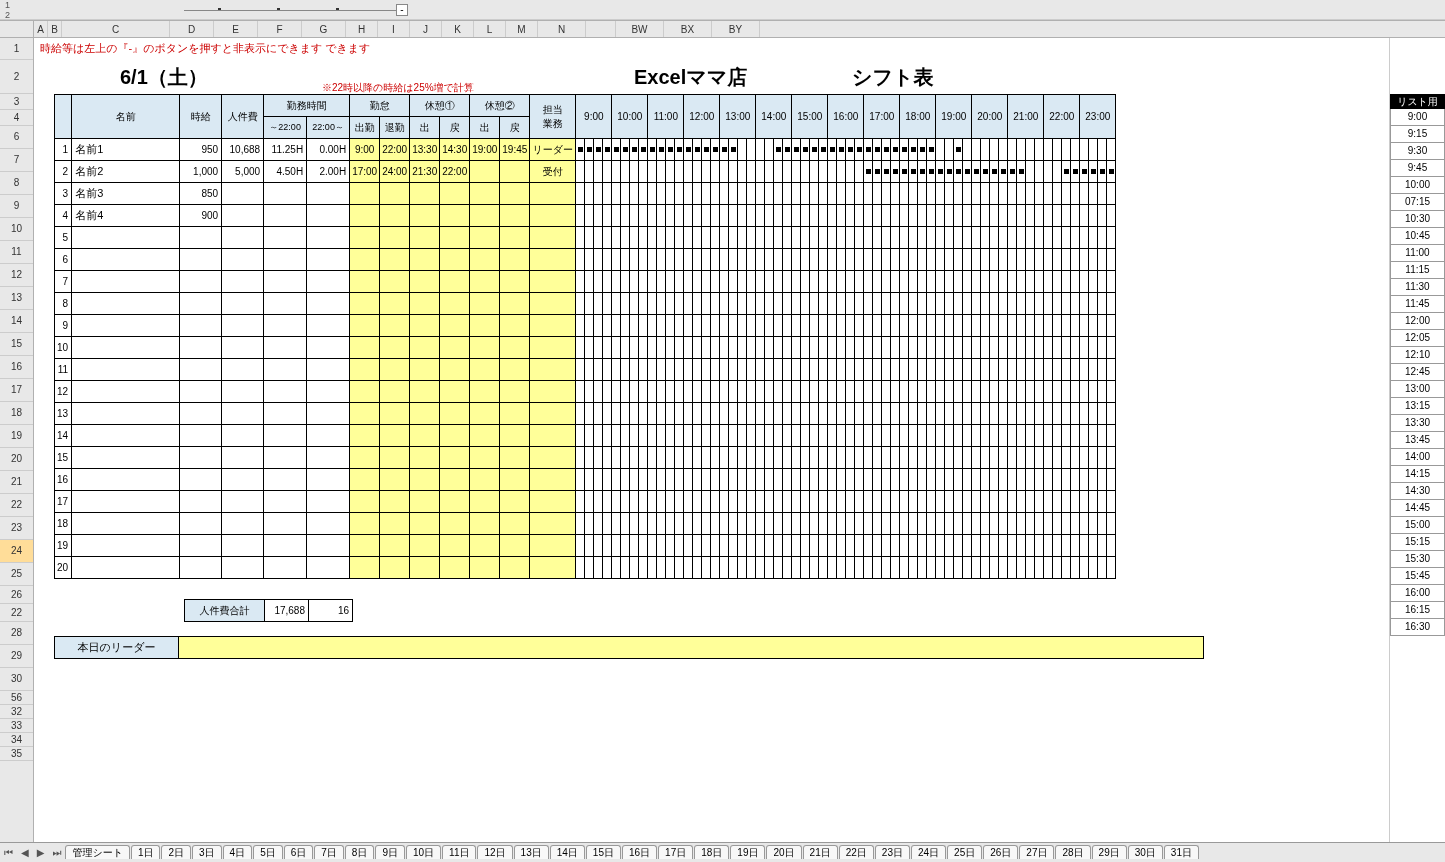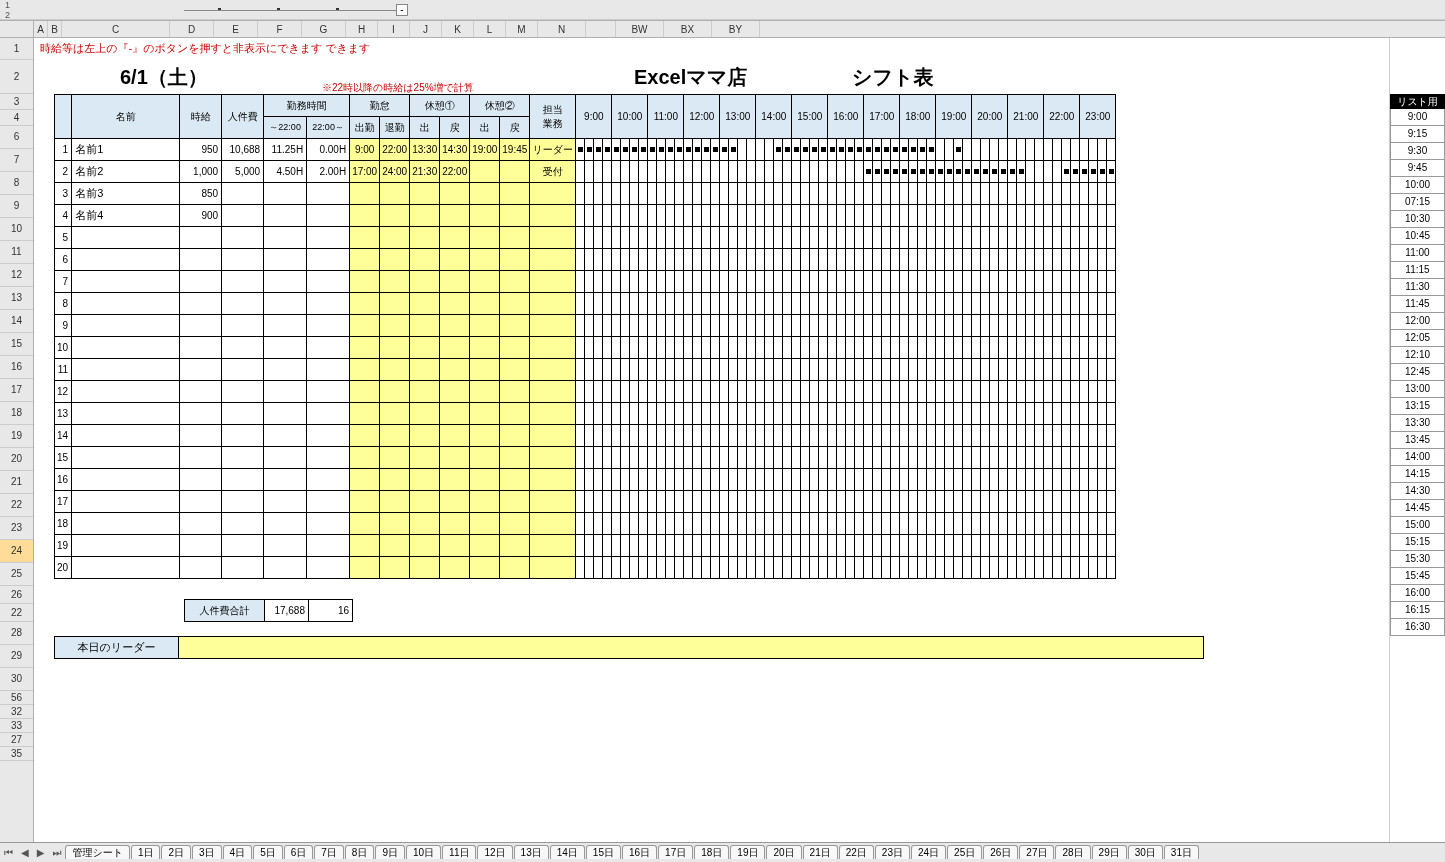--- a/index.html
+++ b/index.html
@@ -112,21 +112,21 @@
       <div class="rh sel" style="height: 23px; line-height: 22px;">24</div>
       <div class="rh" style="height: 23px; line-height: 22px;">25</div>
       <div class="rh" style="height: 18px; line-height: 17px;">26</div>
       <div class="rh" style="height: 18px; line-height: 17px;">22</div>
       <div class="rh" style="height: 23px; line-height: 22px;">28</div>
       <div class="rh" style="height: 23px; line-height: 22px;">29</div>
       <div class="rh" style="height: 23px; line-height: 22px;">30</div>
       <div class="rh small" style="height: 14px; line-height: 13px;">56</div>
       <div class="rh small" style="height: 14px; line-height: 13px;">32</div>
       <div class="rh small" style="height: 14px; line-height: 13px;">33</div>
-      <div class="rh small" style="height: 14px; line-height: 13px;">27</div>
+      <div class="rh small" style="height: 14px; line-height: 13px;">34</div>
       <div class="rh small" style="height: 14px; line-height: 13px;">35</div>
     </div>
 
   <div class="grid">
     <div class="note-red" style="top:3px;left:6px;">時給等は左上の『-』のボタンを押すと非表示にできます できます</div>
     <div class="date-title" style="top:26px;left:86px;">6/1（土）</div>
     <div class="small-red" style="top:43px;left:288px;">※22時以降の時給は25%増で計算</div>
     <div class="store-title" style="top:26px;left:600px;">Excelママ店</div>
     <div class="shift-title" style="top:26px;left:818px;">シフト表</div>
 

